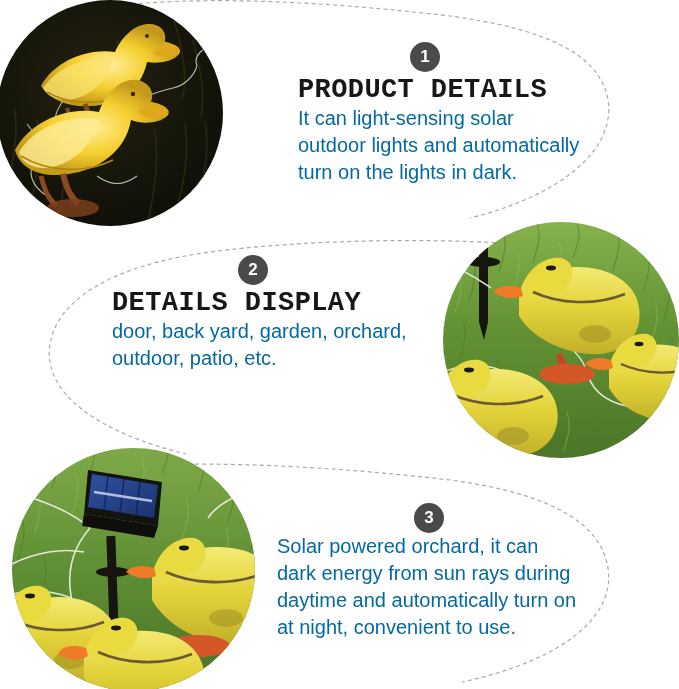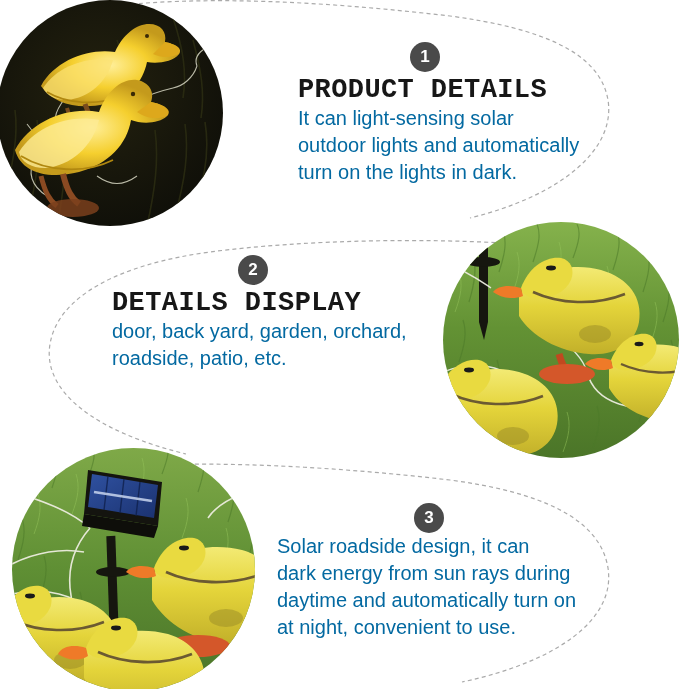--- a/index.html
+++ b/index.html
@@ -378,29 +378,29 @@
     </div>
   </div>
 
   <div class="block" id="block-2">
     <div class="badge-wrap">
       <div class="badge">2</div>
     </div>
     <div class="heading">DETAILS DISPLAY</div>
     <div class="body-text">
       <div>door, back yard, garden, orchard,</div>
-      <div>roadside, patio, etc.</div>
+      <div>outdoor, patio, etc.</div>
     </div>
   </div>
 
   <div class="block" id="block-3">
     <div class="badge-wrap">
       <div class="badge">3</div>
     </div>
     <div class="body-text">
-      <div>Solar roadside design, it can</div>
+      <div>Solar powered orchard, it can</div>
       <div>dark energy from sun rays during</div>
       <div>daytime and automatically turn on</div>
       <div>at night, convenient to use.</div>
     </div>
   </div>
 
 </div>
 
 </body></html>

